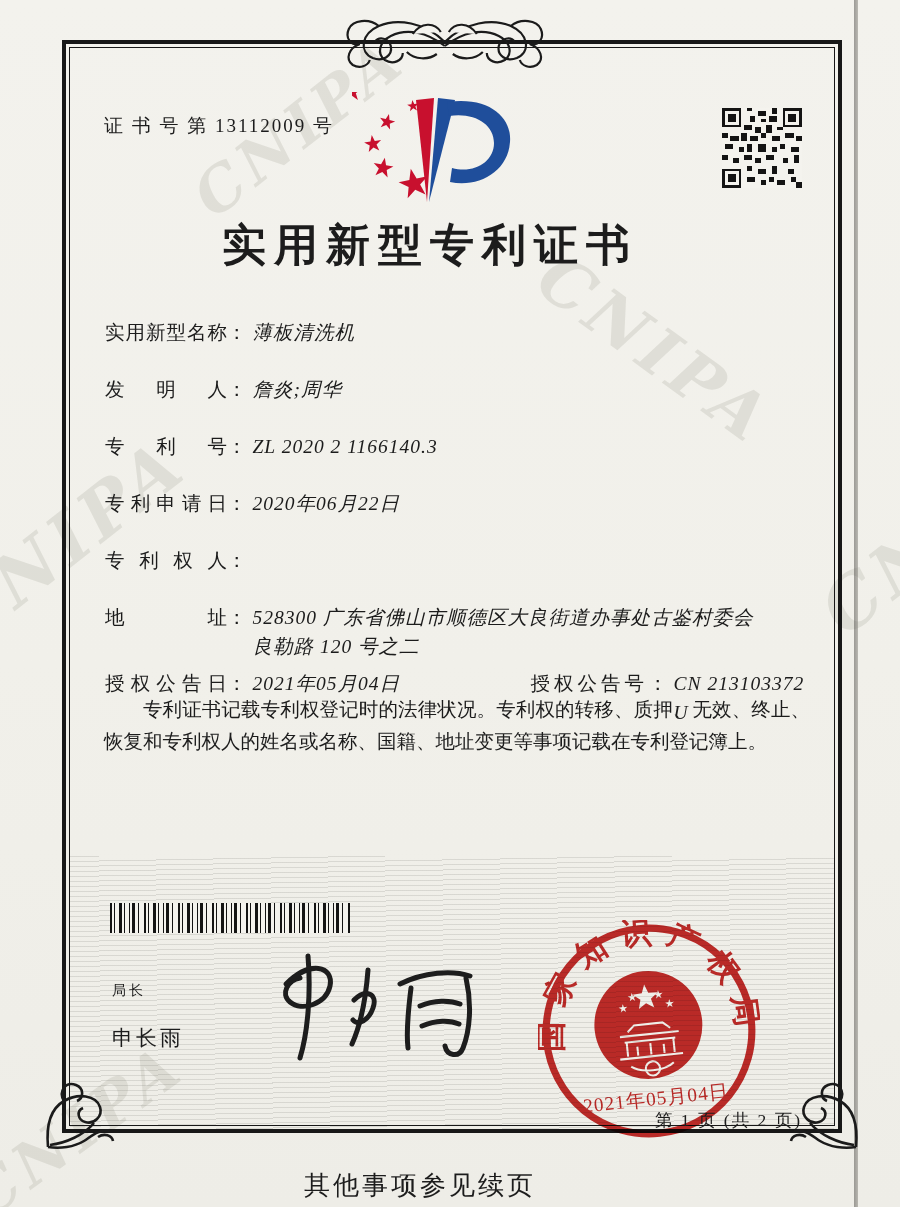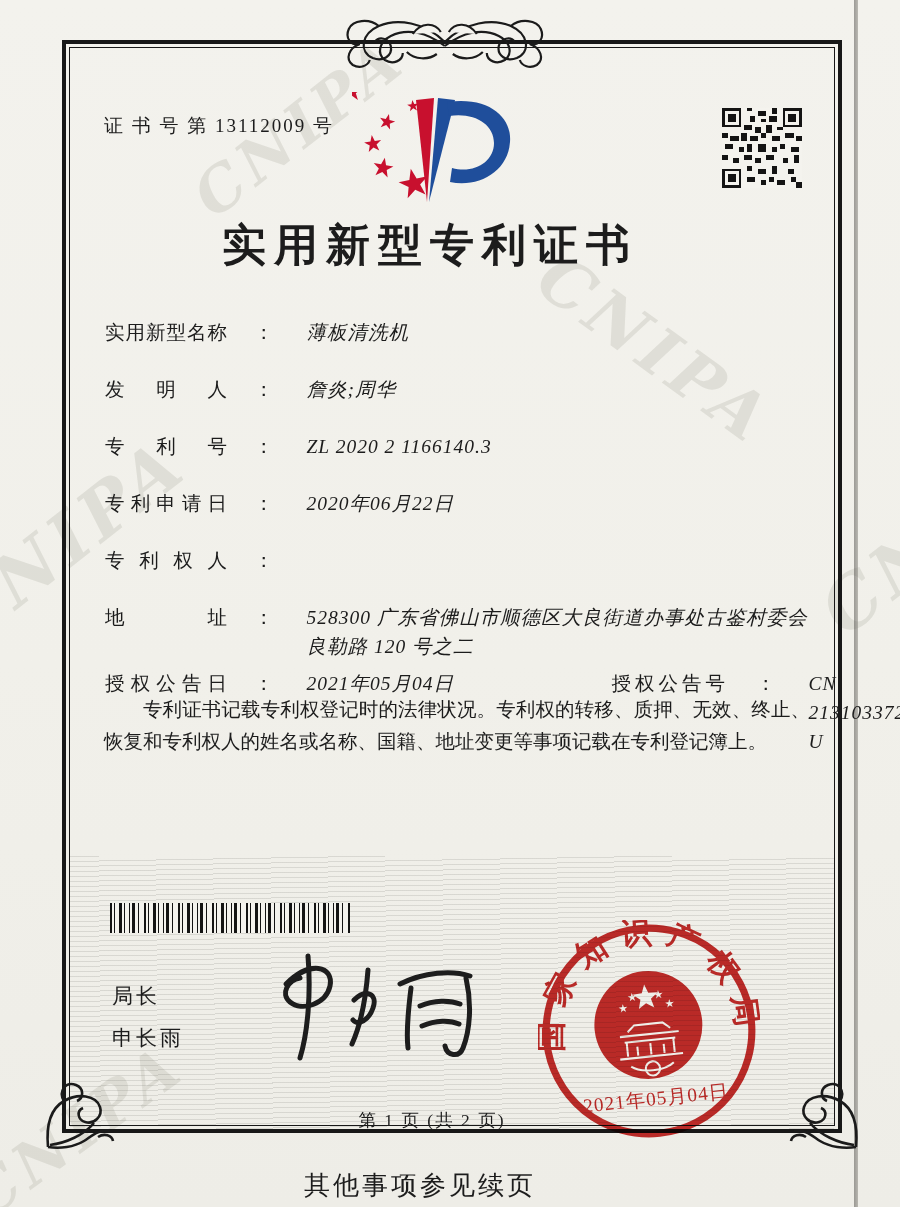--- a/index.html
+++ b/index.html
@@ -29,46 +29,46 @@
   .wm4{left:800px;top:490px;transform:rotate(-38deg);font-size:70px;}
   .wm5{left:-48px;top:1096px;transform:rotate(-36deg);}
   
   .cert-no{position:absolute;left:104px;top:113px;font-size:19px;letter-spacing:2px;}
   .logo{position:absolute;left:352px;top:92px;}
   .qr{position:absolute;left:722px;top:108px;width:80px;height:80px;}
   .title{position:absolute;left:0;right:40px;top:216px;text-align:center;
          font-size:44px;font-weight:700;letter-spacing:8px;}
   
   .fields{position:absolute;left:105px;right:92px;top:318px;font-size:19.5px;line-height:29px;}
-  .field-row{margin-bottom:28px;display:flex;align-items:flex-start;gap:27px;}
+  .field-row{margin-bottom:28px;display:flex;align-items:flex-start;}
   .row-addr{margin-bottom:8px;}
   .flabel{display:inline-block;width:122px;text-align:justify;text-align-last:justify;flex:none;}
   .fcolon{flex:none;margin-right:6px;}
   .fvalue{letter-spacing:1px;white-space:pre-line;font-style:italic;}
   .flabel2{flex:none;margin-left:66px;letter-spacing:4px;}
   .grant-date{width:212px;flex:none;}
   
   .paras{position:absolute;left:104px;right:90px;top:694px;font-size:19.5px;line-height:31.5px;
          text-align:justify;}
   .paras p{margin:0;text-indent:2em;}
   
   .barcode{position:absolute;left:110px;top:903px;width:240px;height:30px;
     background:repeating-linear-gradient(90deg,
       #141414 0 2px,#f4f3ee 2px 4px,#141414 4px 5px,#f4f3ee 5px 9px,
       #141414 9px 12px,#f4f3ee 12px 14px,#141414 14px 15px,#f4f3ee 15px 19px,
       #141414 19px 20px,#f4f3ee 20px 22px,#141414 22px 25px,#f4f3ee 25px 28px,
       #141414 28px 29px,#f4f3ee 29px 34px);}
   
-  .signer-title{position:absolute;left:112px;top:982px;font-size:21px;letter-spacing:3px;}
+  .signer-title{position:absolute;left:112px;top:982px;font-size:14px;letter-spacing:3px;}
   .signer-name{position:absolute;left:112px;top:1024px;font-size:21px;letter-spacing:3px;}
   .autograph{position:absolute;left:248px;top:950px;}
   
   .seal{position:absolute;left:538px;top:920px;mix-blend-mode:multiply;opacity:.95;}
   
-  .page-num{position:absolute;left:62px;right:98px;top:1108px;text-align:center;font-size:17.5px;letter-spacing:2px;}
+  .page-num{position:absolute;left:62px;right:98px;top:1108px;text-align:right;font-size:17.5px;letter-spacing:2px;}
   .cont-note{position:absolute;left:0;right:60px;top:1168px;text-align:center;font-size:26px;letter-spacing:3px;}
 </style>
 </head>
 <body>
 
 <div class="wm wm1">CNIPA</div>
 <div class="wm wm2">CNIPA</div>
 <div class="wm wm3">CNIPA</div>
 <div class="wm wm4">CNIPA</div>
 <div class="wm wm5">CNIPA</div>

